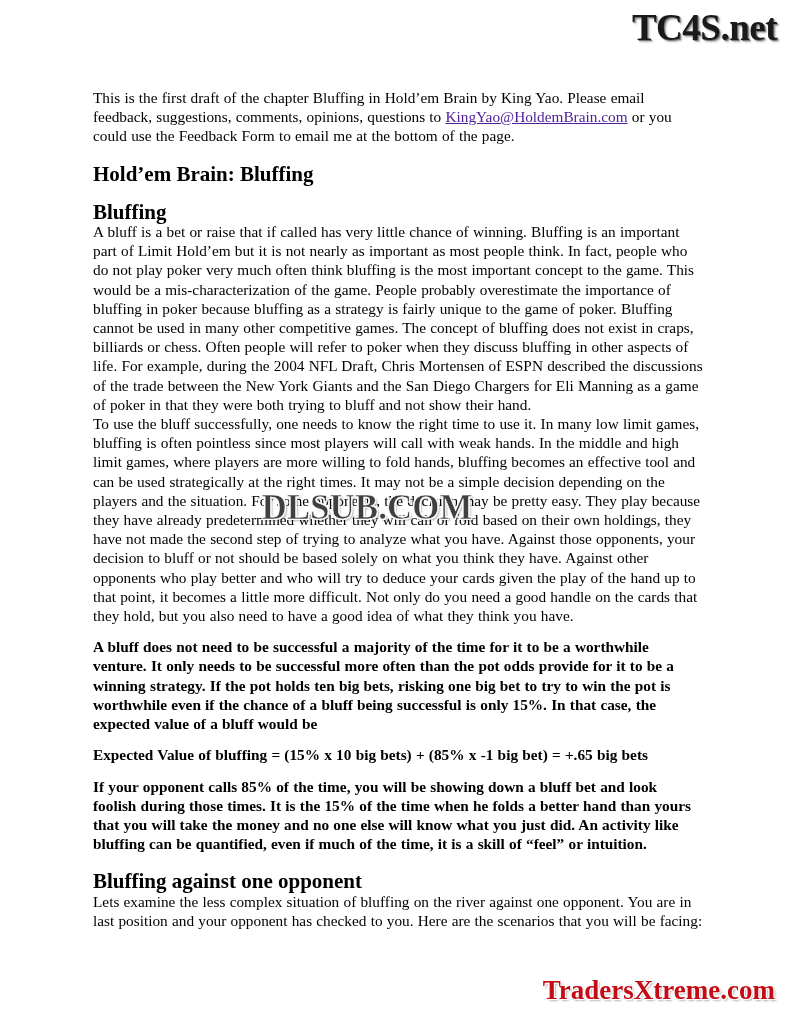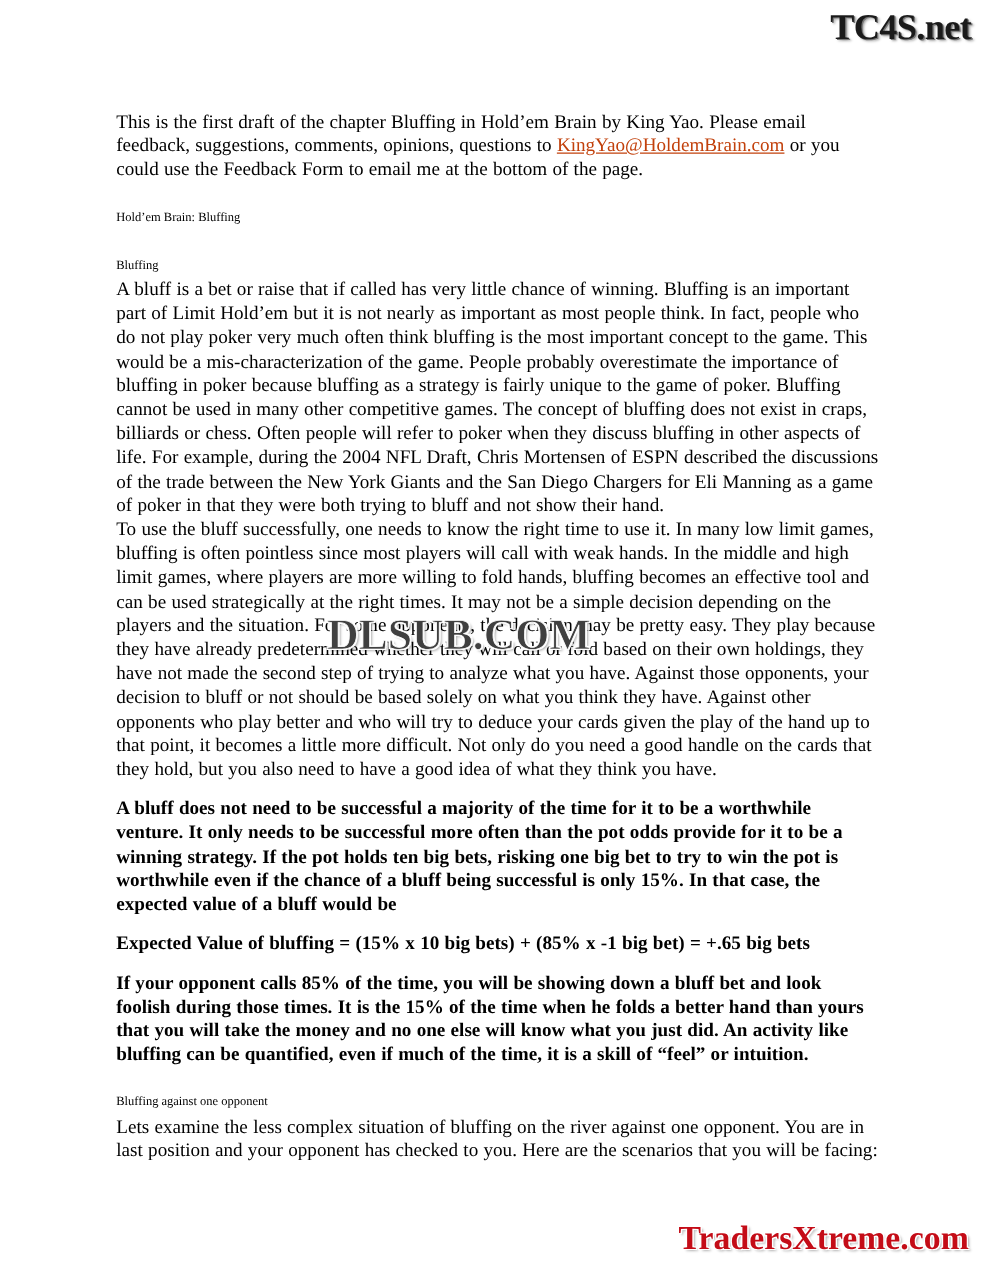--- a/index.html
+++ b/index.html
@@ -16,21 +16,21 @@
     overflow: hidden;
   }
 
   
   .top-logo {
     position: absolute;
     top: 6px;
     right: 14px;
     font-family: "Liberation Serif", serif;
     font-weight: bold;
-    font-size: 29px;
+    font-size: 37px;
     letter-spacing: -0.5px;
     color: #1a1a1a;
     text-shadow: 1px 1px 0 #777, 2px 2px 2px rgba(0,0,0,0.35);
   }
 
   
   .page {
     position: absolute;
     left: 93px;
     top: 88px;
@@ -45,30 +45,30 @@
     word-spacing: 0.4px;
   }
   .para + .para {
     margin-top: 12px;
     font-weight: bold;
   }
   .tight {
     margin-top: 0 !important;
   }
   .heading {
-    font-size: 10px;
+    font-size: 21px;
     line-height: 19.2px;
-    font-weight: normal;
+    font-weight: bold;
     margin: 0;
   }
   .block-gap {
     margin-top: 19px;
   }
   a.email-link {
-    color: #c2410c;
+    color: #4c1d95;
     text-decoration: underline;
   }
 
   
   .center-watermark {
     position: absolute;
     left: 197px;
     top: 487px;
     width: 340px;
     height: 42px;

